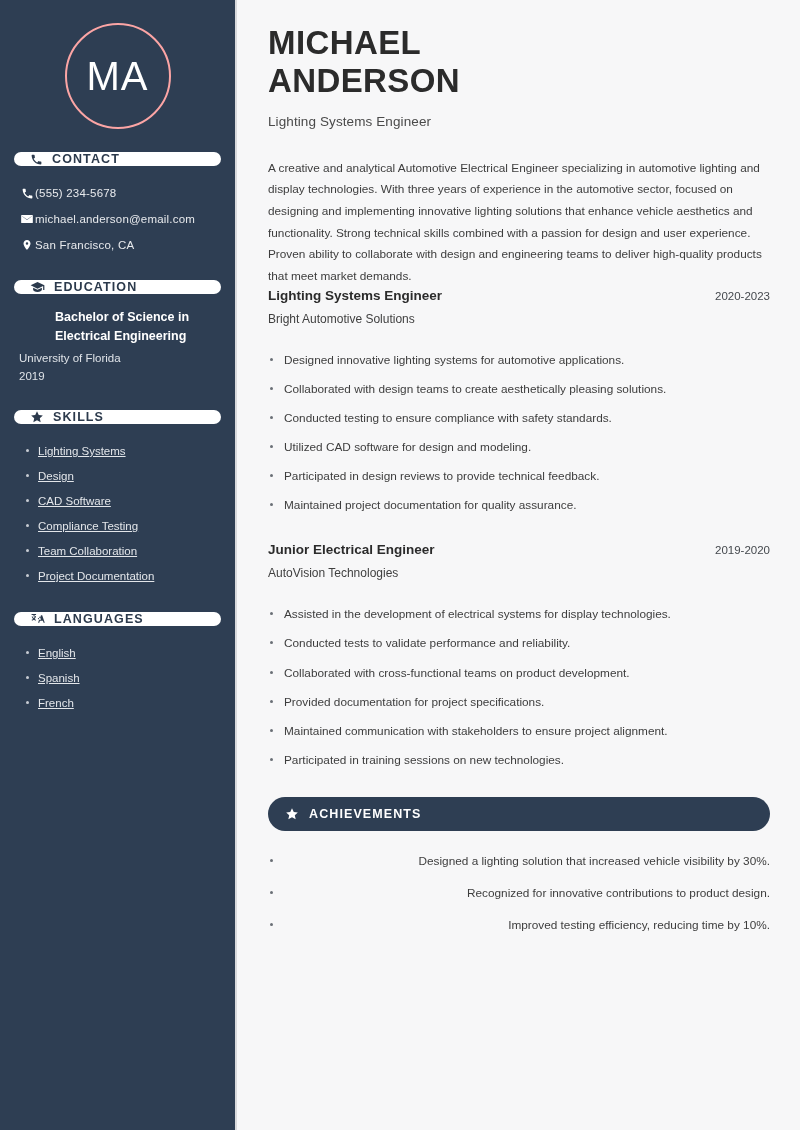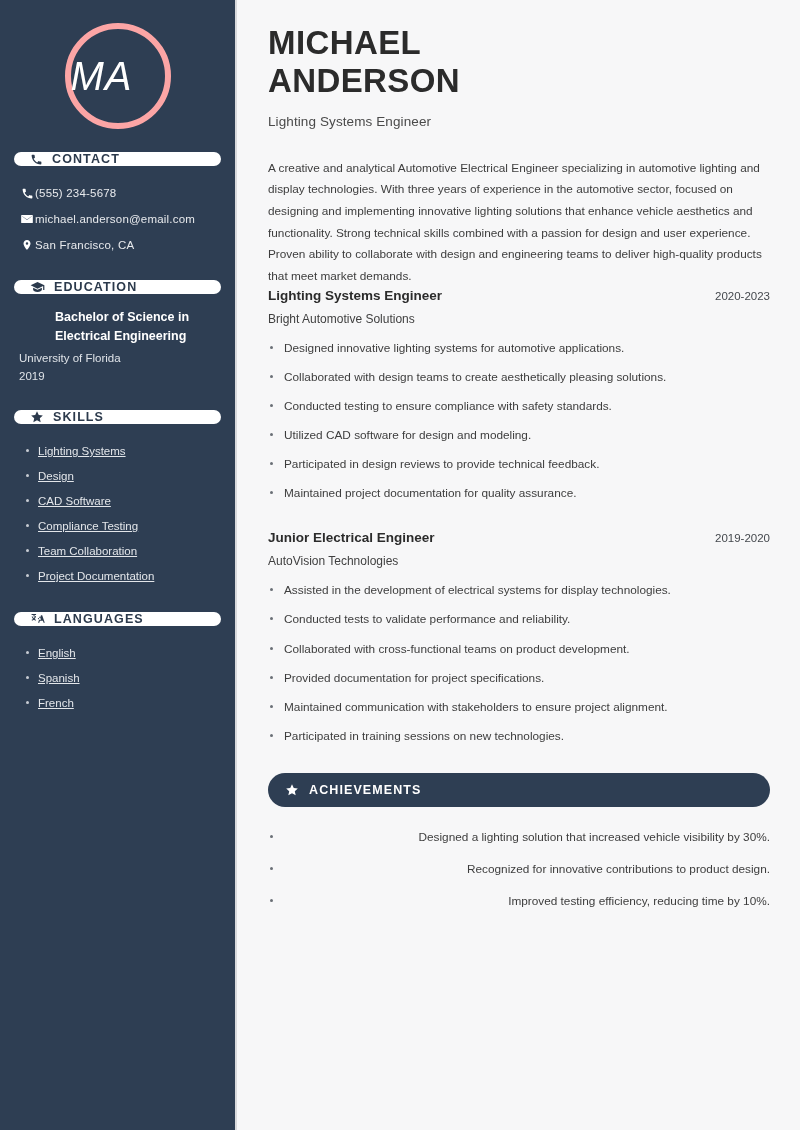--- a/index.html
+++ b/index.html
@@ -33,25 +33,25 @@
 
   .monogram-wrap {
     height: 152px;
     display: flex;
     align-items: center;
     justify-content: center;
   }
   .monogram {
     width: 106px;
     height: 106px;
-    border: 6px solid #fca5a5;
+    border: 2px solid #fca5a5;
     border-radius: 50%;
     display: flex;
     align-items: center;
-    font-style: italic;
+    justify-content: center;
   }
   .monogram span {
     font-size: 40px;
     font-weight: 400;
     letter-spacing: 1px;
     color: #ffffff;
   }
 
   
   .pill {
@@ -202,21 +202,21 @@
     font-size: 11.5px;
     color: #44484d;
     white-space: nowrap;
   }
   .job-company {
     font-size: 12px;
     color: #3f3f3f;
     margin-top: 9px;
   }
 
-  .bullets { margin-top: 14px; }
+  .bullets { margin-top: 26px; }
   .bullet {
     position: relative;
     padding-left: 16px;
     font-size: 11.8px;
     color: #3d3d3d;
     line-height: 1.45;
     margin-bottom: 12px;
   }
   .bullet::before {
     content: "";

